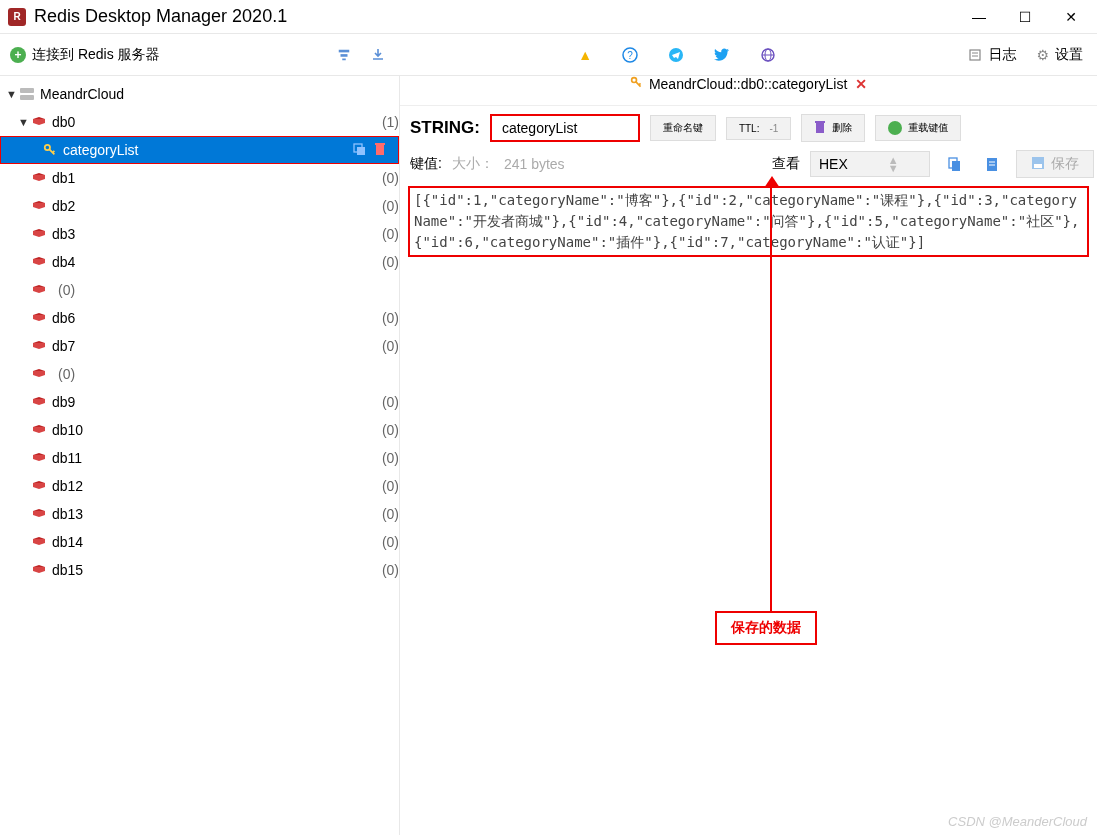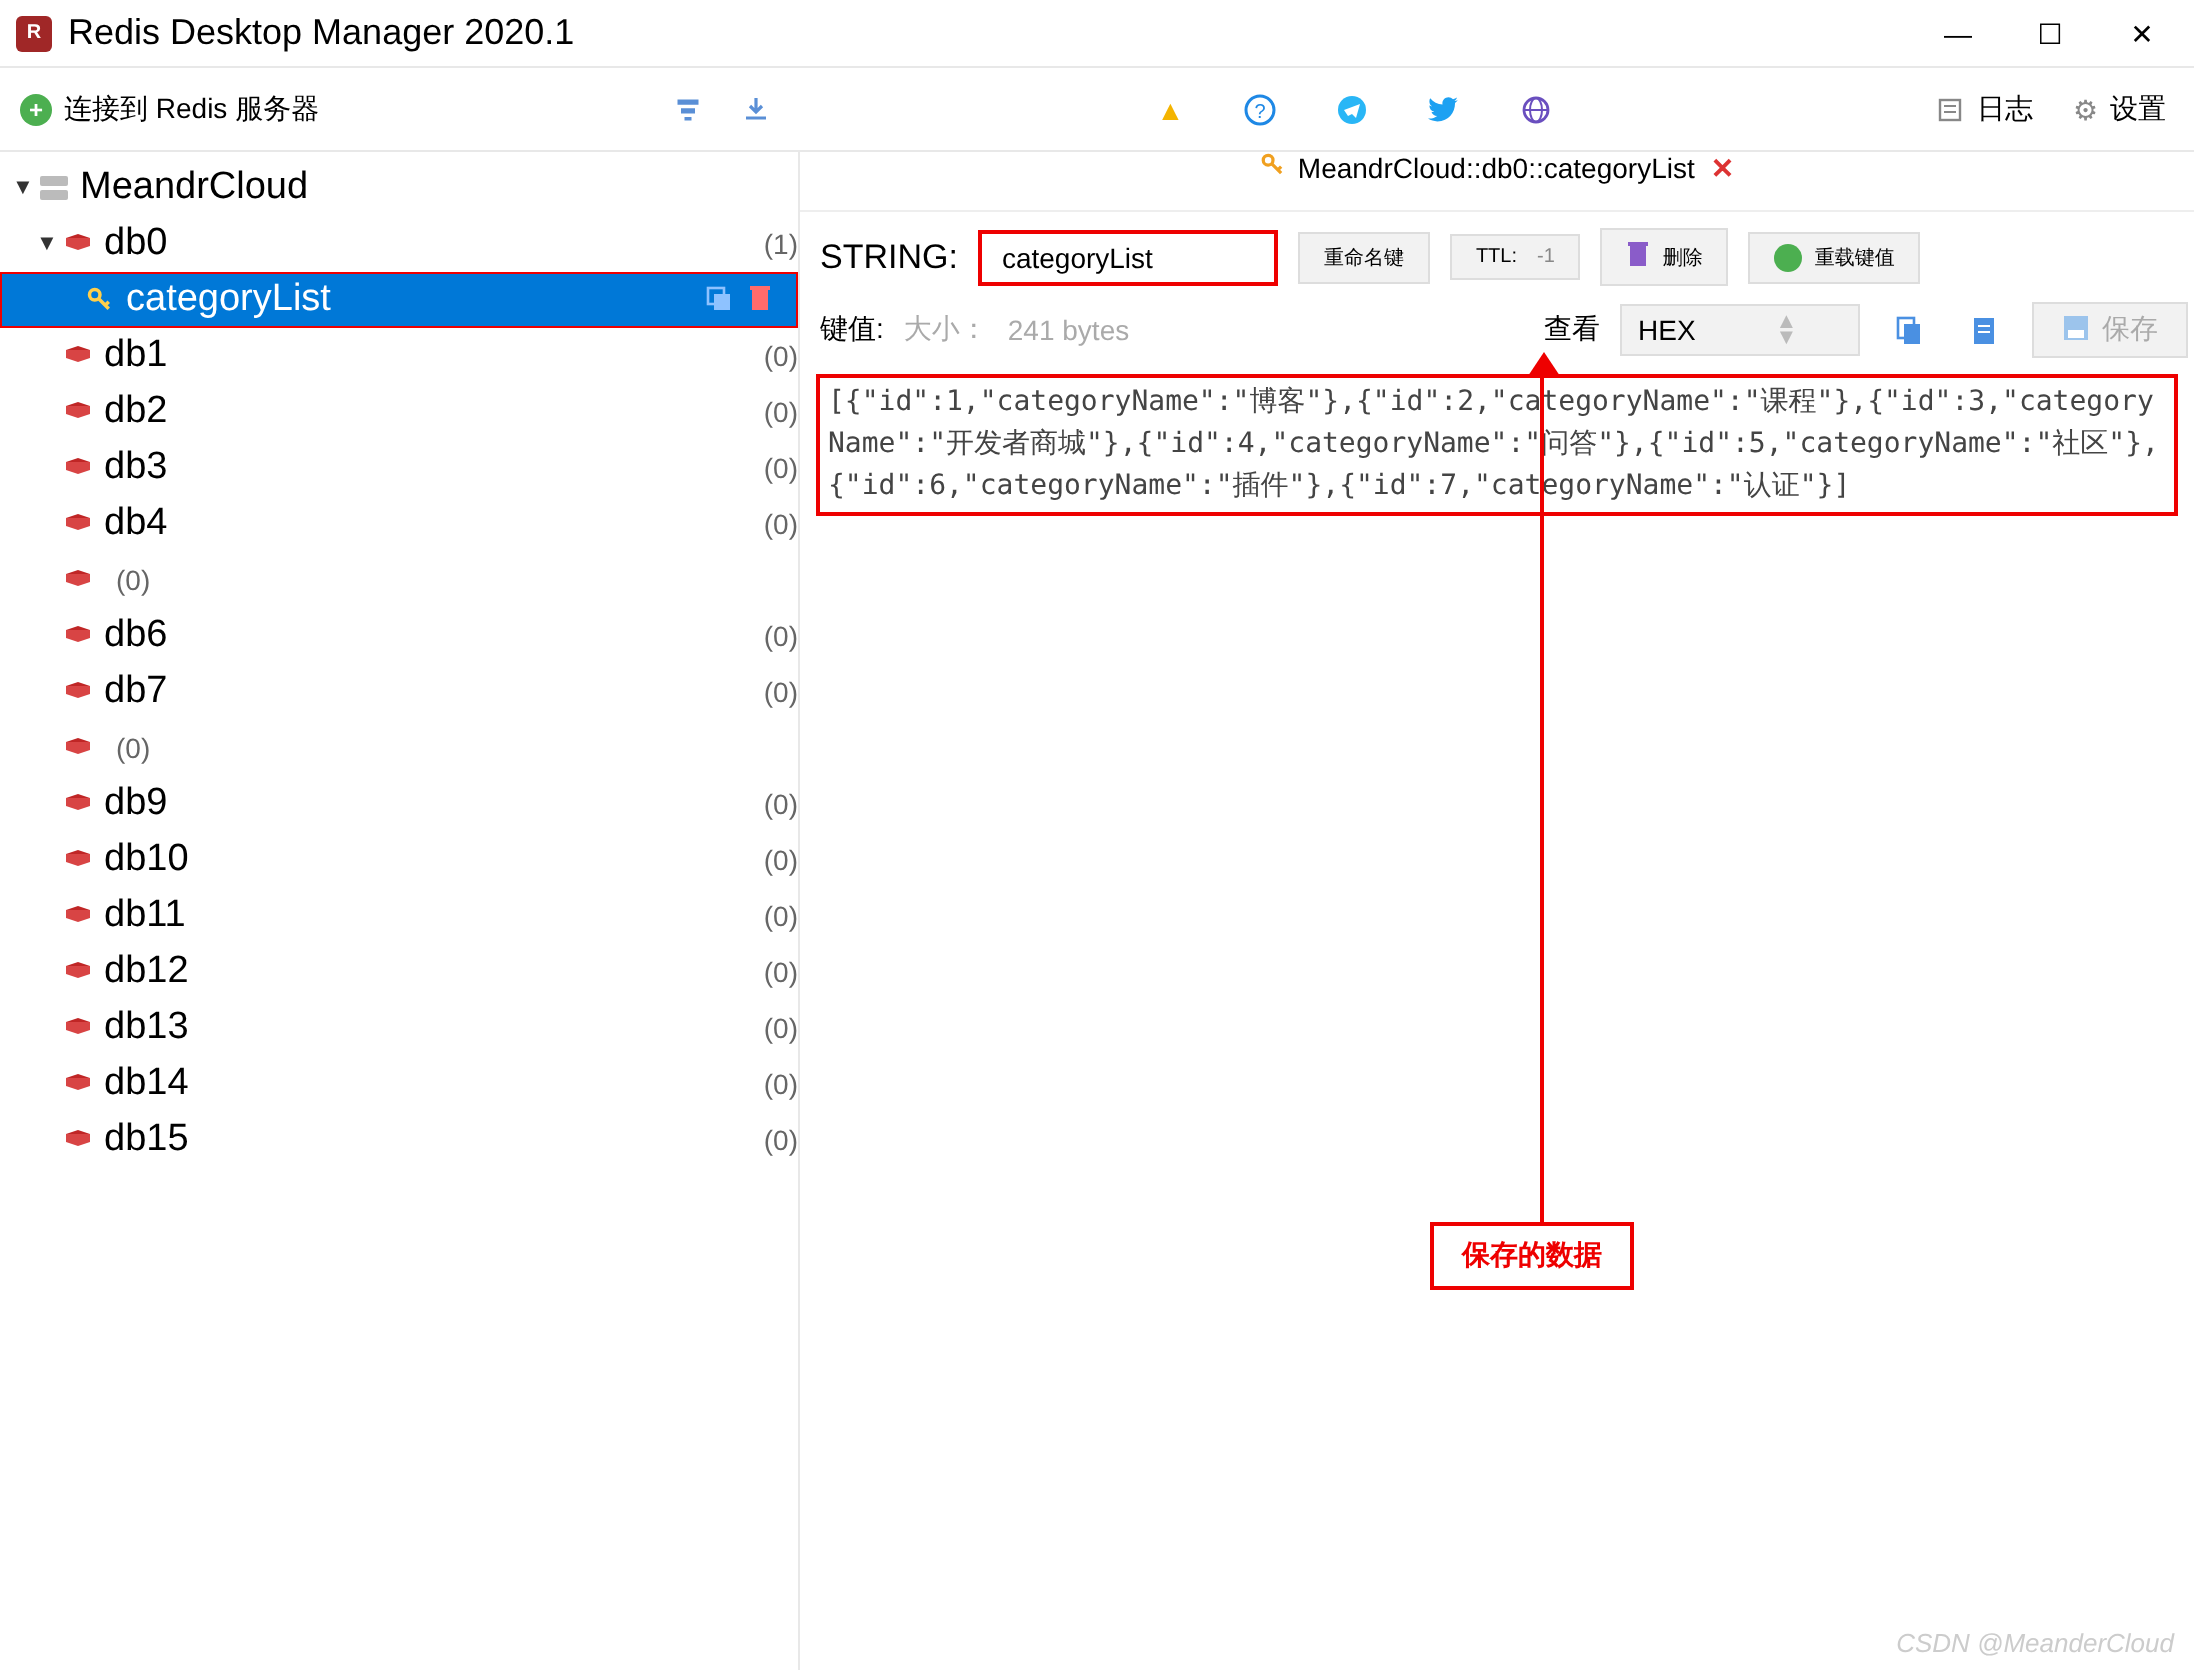--- a/index.html
+++ b/index.html
@@ -34,35 +34,35 @@
 .tree-row.level-1 { padding-left: 6px; }
 .tree-row.level-2 { padding-left: 18px; }
 .tree-row.level-3 { padding-left: 40px; }
 .tree-row.selected { background: #0078d7; color: #fff; border: 1px solid #e00; }
 .tree-arrow { width: 12px; font-size: 11px; color: #333; }
 .tree-ic { width: 18px; display: flex; align-items: center; justify-content: center; margin-right: 4px; }
 .disk-ic { color: #888; }
 .db-ic { color: #c02626; }
 .key-ic { color: #f0a020; }
 .tree-row.selected .key-ic { color: #ffcf4a; }
-.tree-label { flex: 1; font-size: 19px; }
+.tree-label { flex: 1; font-size: 14px; }
 .tree-count { color: #666; margin-left: 6px; }
 .row-actions { display: none; gap: 8px; padding-right: 12px; }
 .tree-row.selected .row-actions { display: flex; }
 .row-actions .act { color: #7db0ff; }
 .row-actions .act.del { color: #ff6b6b; }
 
 
 .tab-header { display: flex; align-items: flex-start; justify-content: center; height: 30px; border-bottom: 1px solid #eee; gap: 6px; font-size: 14px; }
 .tab-header .key-ic-sm { color: #f0a020; }
 .tab-close { color: #d33; cursor: pointer; font-weight: bold; margin-left: 2px; }
 
 
 .key-bar { display: flex; align-items: center; padding: 8px 10px; gap: 10px; }
-.key-type { font-weight: normal; font-size: 17px; }
+.key-type { font-weight: bold; font-size: 17px; }
 .key-name-box { border: 2px solid #e00; padding: 4px 10px; min-width: 150px; }
 .btn { background: #f2f2f2; border: 1px solid #ddd; padding: 5px 12px; cursor: pointer; display: flex; align-items: center; gap: 6px; font-size: 10px; }
 .ttl-val { color: #888; margin-left: 4px; }
 .trash-ic { color: #8a5cc9; }
 .reload-ic { width: 14px; height: 14px; border-radius: 50%; background: #4caf50; display: inline-block; }
 
 
 .val-bar { display: flex; align-items: center; padding: 0 3px 8px 10px; gap: 10px; }
 .val-size { color: #aaa; }
 .val-bar .spacer { flex: 1; }

